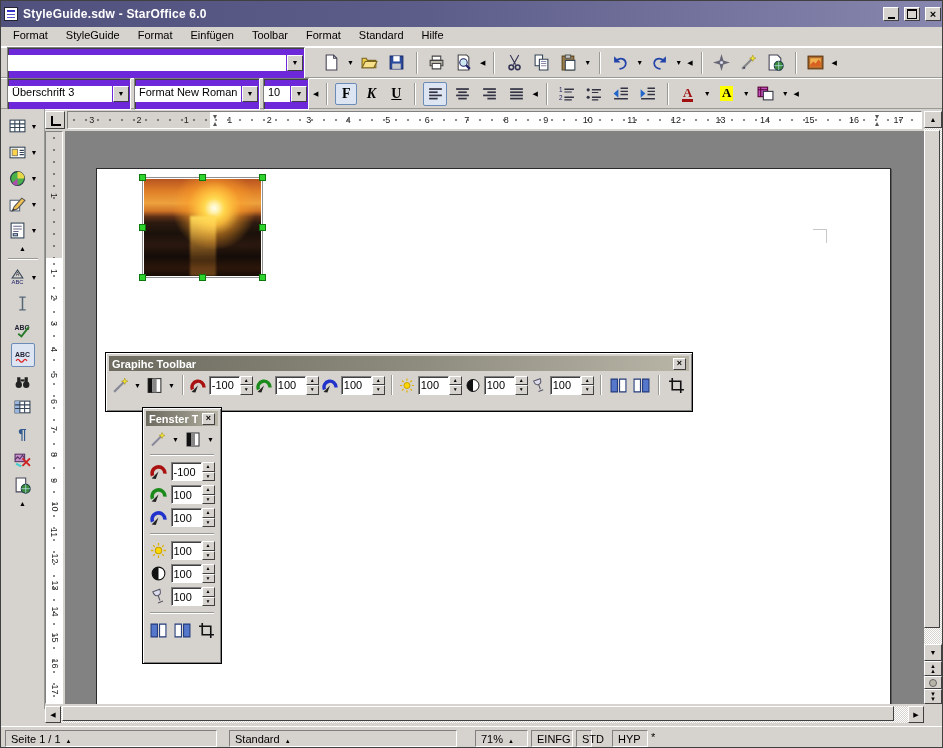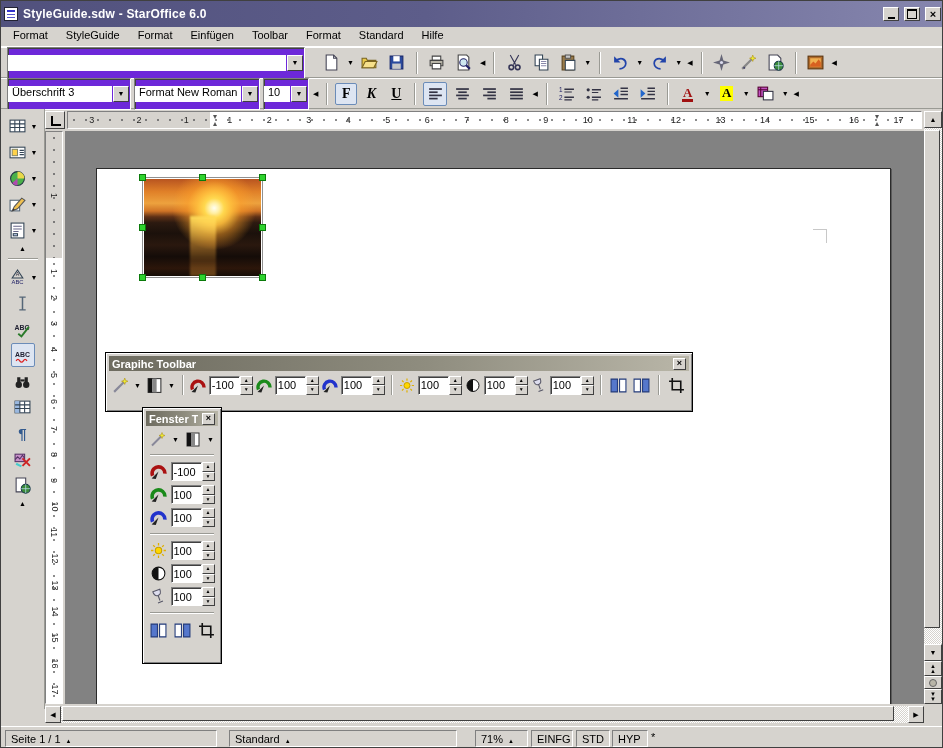--- a/index.html
+++ b/index.html
@@ -907,21 +907,21 @@
       <span>Standard</span>
       <span class="sarrow"></span>
     </span>
     <span class="sfield" style="left:474px;width:53px">
       <span>71%</span>
       <span class="sarrow"></span>
     </span>
     <span class="sfield" style="left:530px;width:42px">
       <span>EINFG</span>
     </span>
-    <span class="sfield" style="left:575px;width:34px">
+    <span class="sfield" style="left:575px;width:16px">
       <span>STD</span>
     </span>
     <span class="sfield" style="left:611px;width:36px">
       <span>HYP</span>
     </span>
     <span style="position:absolute;left:650px;top:4px">*</span>
   </div>
 
 </div>
 

